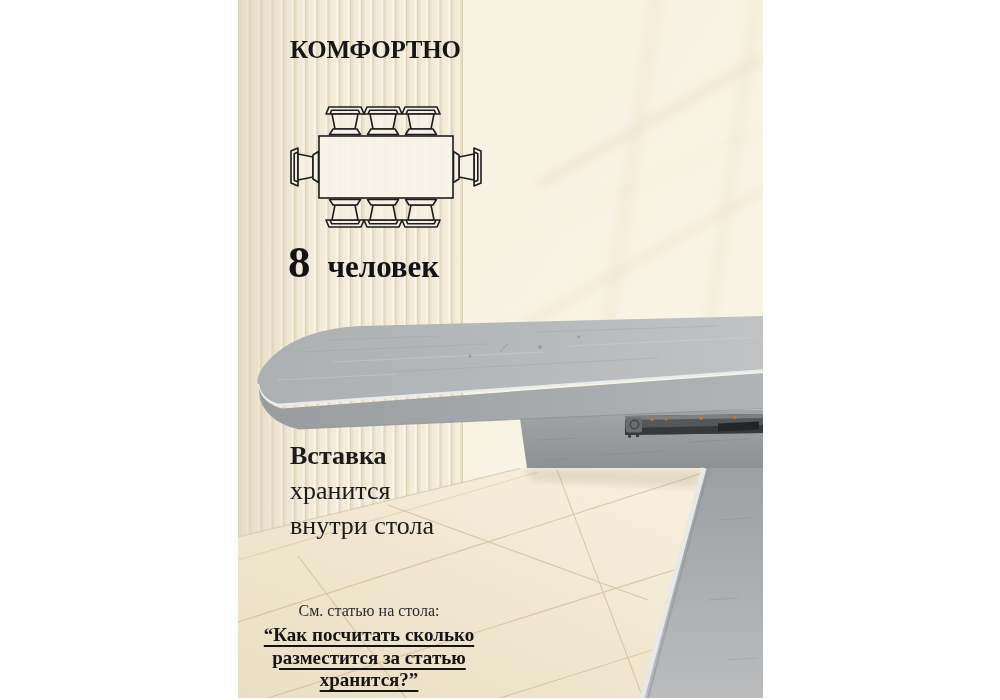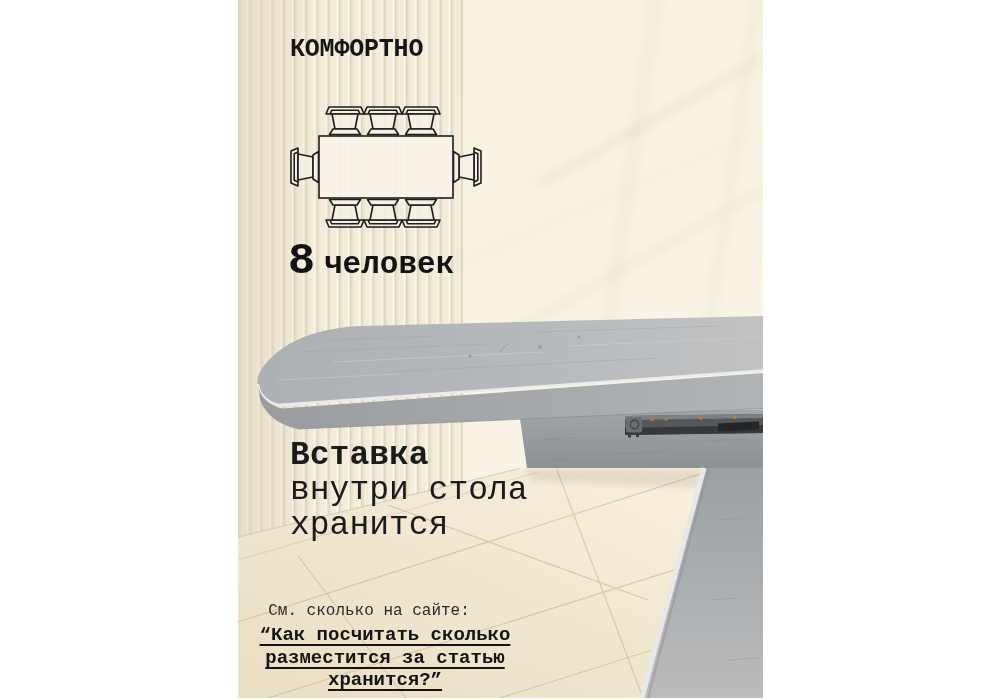--- a/index.html
+++ b/index.html
@@ -1,29 +1,29 @@
 <!DOCTYPE html>
 <html><head>
 <meta charset="utf-8">
 <style>
   html,body{margin:0;padding:0;background:#ffffff;}
   .canvas{position:relative;width:832px;height:700px;background:#ffffff;overflow:hidden;
-          font-family:Liberation Mono, monospace;}
+          font-family:Liberation Serif, serif;}
   .photo{position:absolute;left:238px;top:0;width:525px;height:698px;overflow:hidden;background:#f6f0df;}
   .scene{position:absolute;left:0;top:0;}
   .txt{position:absolute;color:#161616;}
   .title{left:52px;top:36px;font-size:25px;line-height:28px;font-weight:bold;letter-spacing:-0.2px;}
   .capacity{left:50px;top:236px;display:flex;align-items:baseline;font-weight:bold;color:#121212;}
   .capacity .num{font-size:45px;letter-spacing:0;}
-  .capacity .word{font-size:31px;margin-left:9px;}
-  .insert{left:52px;top:438px;font-size:33px;line-height:35px;color:#1b1b1b;}
+  .capacity .word{font-size:31px;margin-left:17px;}
+  .insert{left:52px;top:438px;font-size:26px;line-height:35px;color:#1b1b1b;}
   .insert .b{font-weight:bold;}
   .footer-intro{left:0;top:602px;width:262px;text-align:center;font-size:16px;color:#2a2a2a;}
   .quote{left:0;top:624px;width:262px;text-align:center;font-weight:bold;font-size:19px;
-         line-height:22.5px;color:#141414;padding-left:16px;}
+         line-height:22.5px;color:#141414;}
   .quote div{text-decoration:underline;text-decoration-thickness:2px;text-underline-offset:4px;}
   .diagram{position:absolute;left:42px;top:100px;}
 </style>
 </head>
 <body>
 
 <div class="canvas">
   <div class="photo">
 
     <svg class="scene" width="525" height="698" viewBox="0 0 525 698">
@@ -201,24 +201,24 @@
       <rect x="39" y="36" width="134" height="62" fill="#f8f4e8" fill-opacity="0.9" stroke="#1d1d1d" stroke-width="1.6"></rect>
     </svg>
 
     <div class="txt capacity">
       <span class="num">8</span>
       <span class="word">человек</span>
     </div>
 
     <div class="txt insert">
       <div class="b">Вставка</div>
+      <div>хранится</div>
       <div>внутри стола</div>
-      <div>хранится</div>
-    </div>
-
-    <div class="txt footer-intro">См. сколько на сайте:</div>
+    </div>
+
+    <div class="txt footer-intro">См. статью на стола:</div>
     <div class="txt quote">
       <div>“Как посчитать сколько</div>
       <div>разместится за статью</div>
       <div>хранится?”</div>
     </div>
   </div>
 </div>
 
 </body></html>

